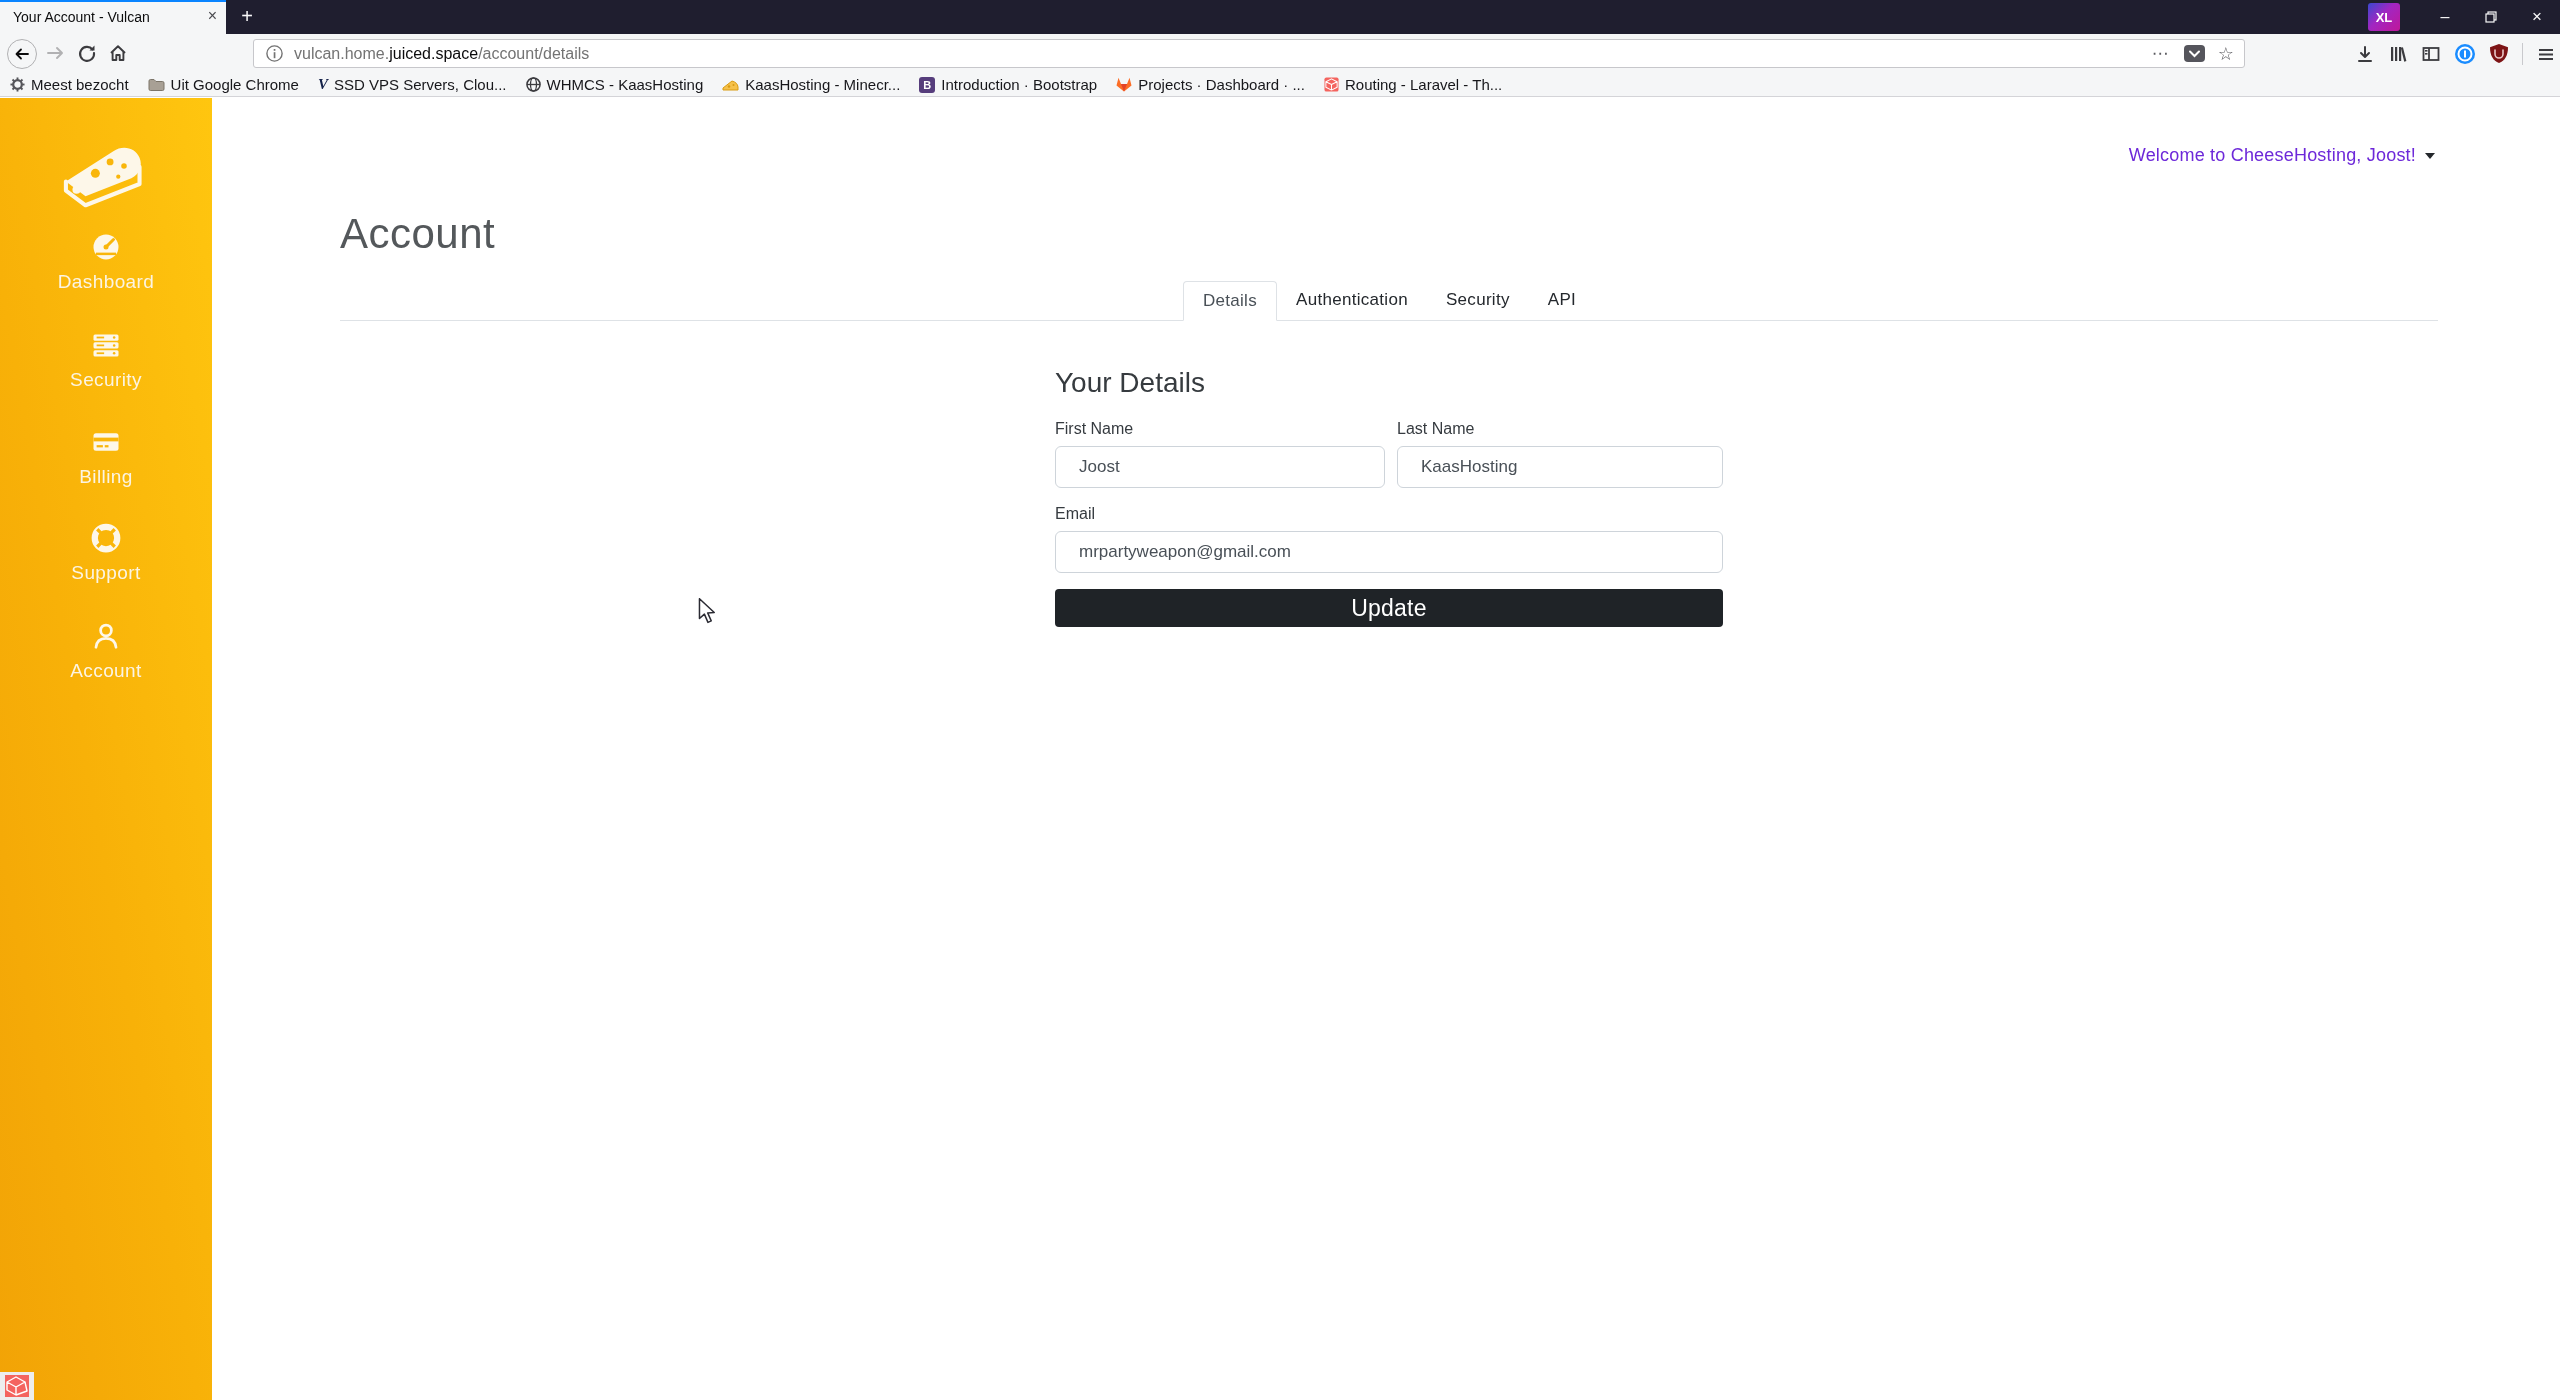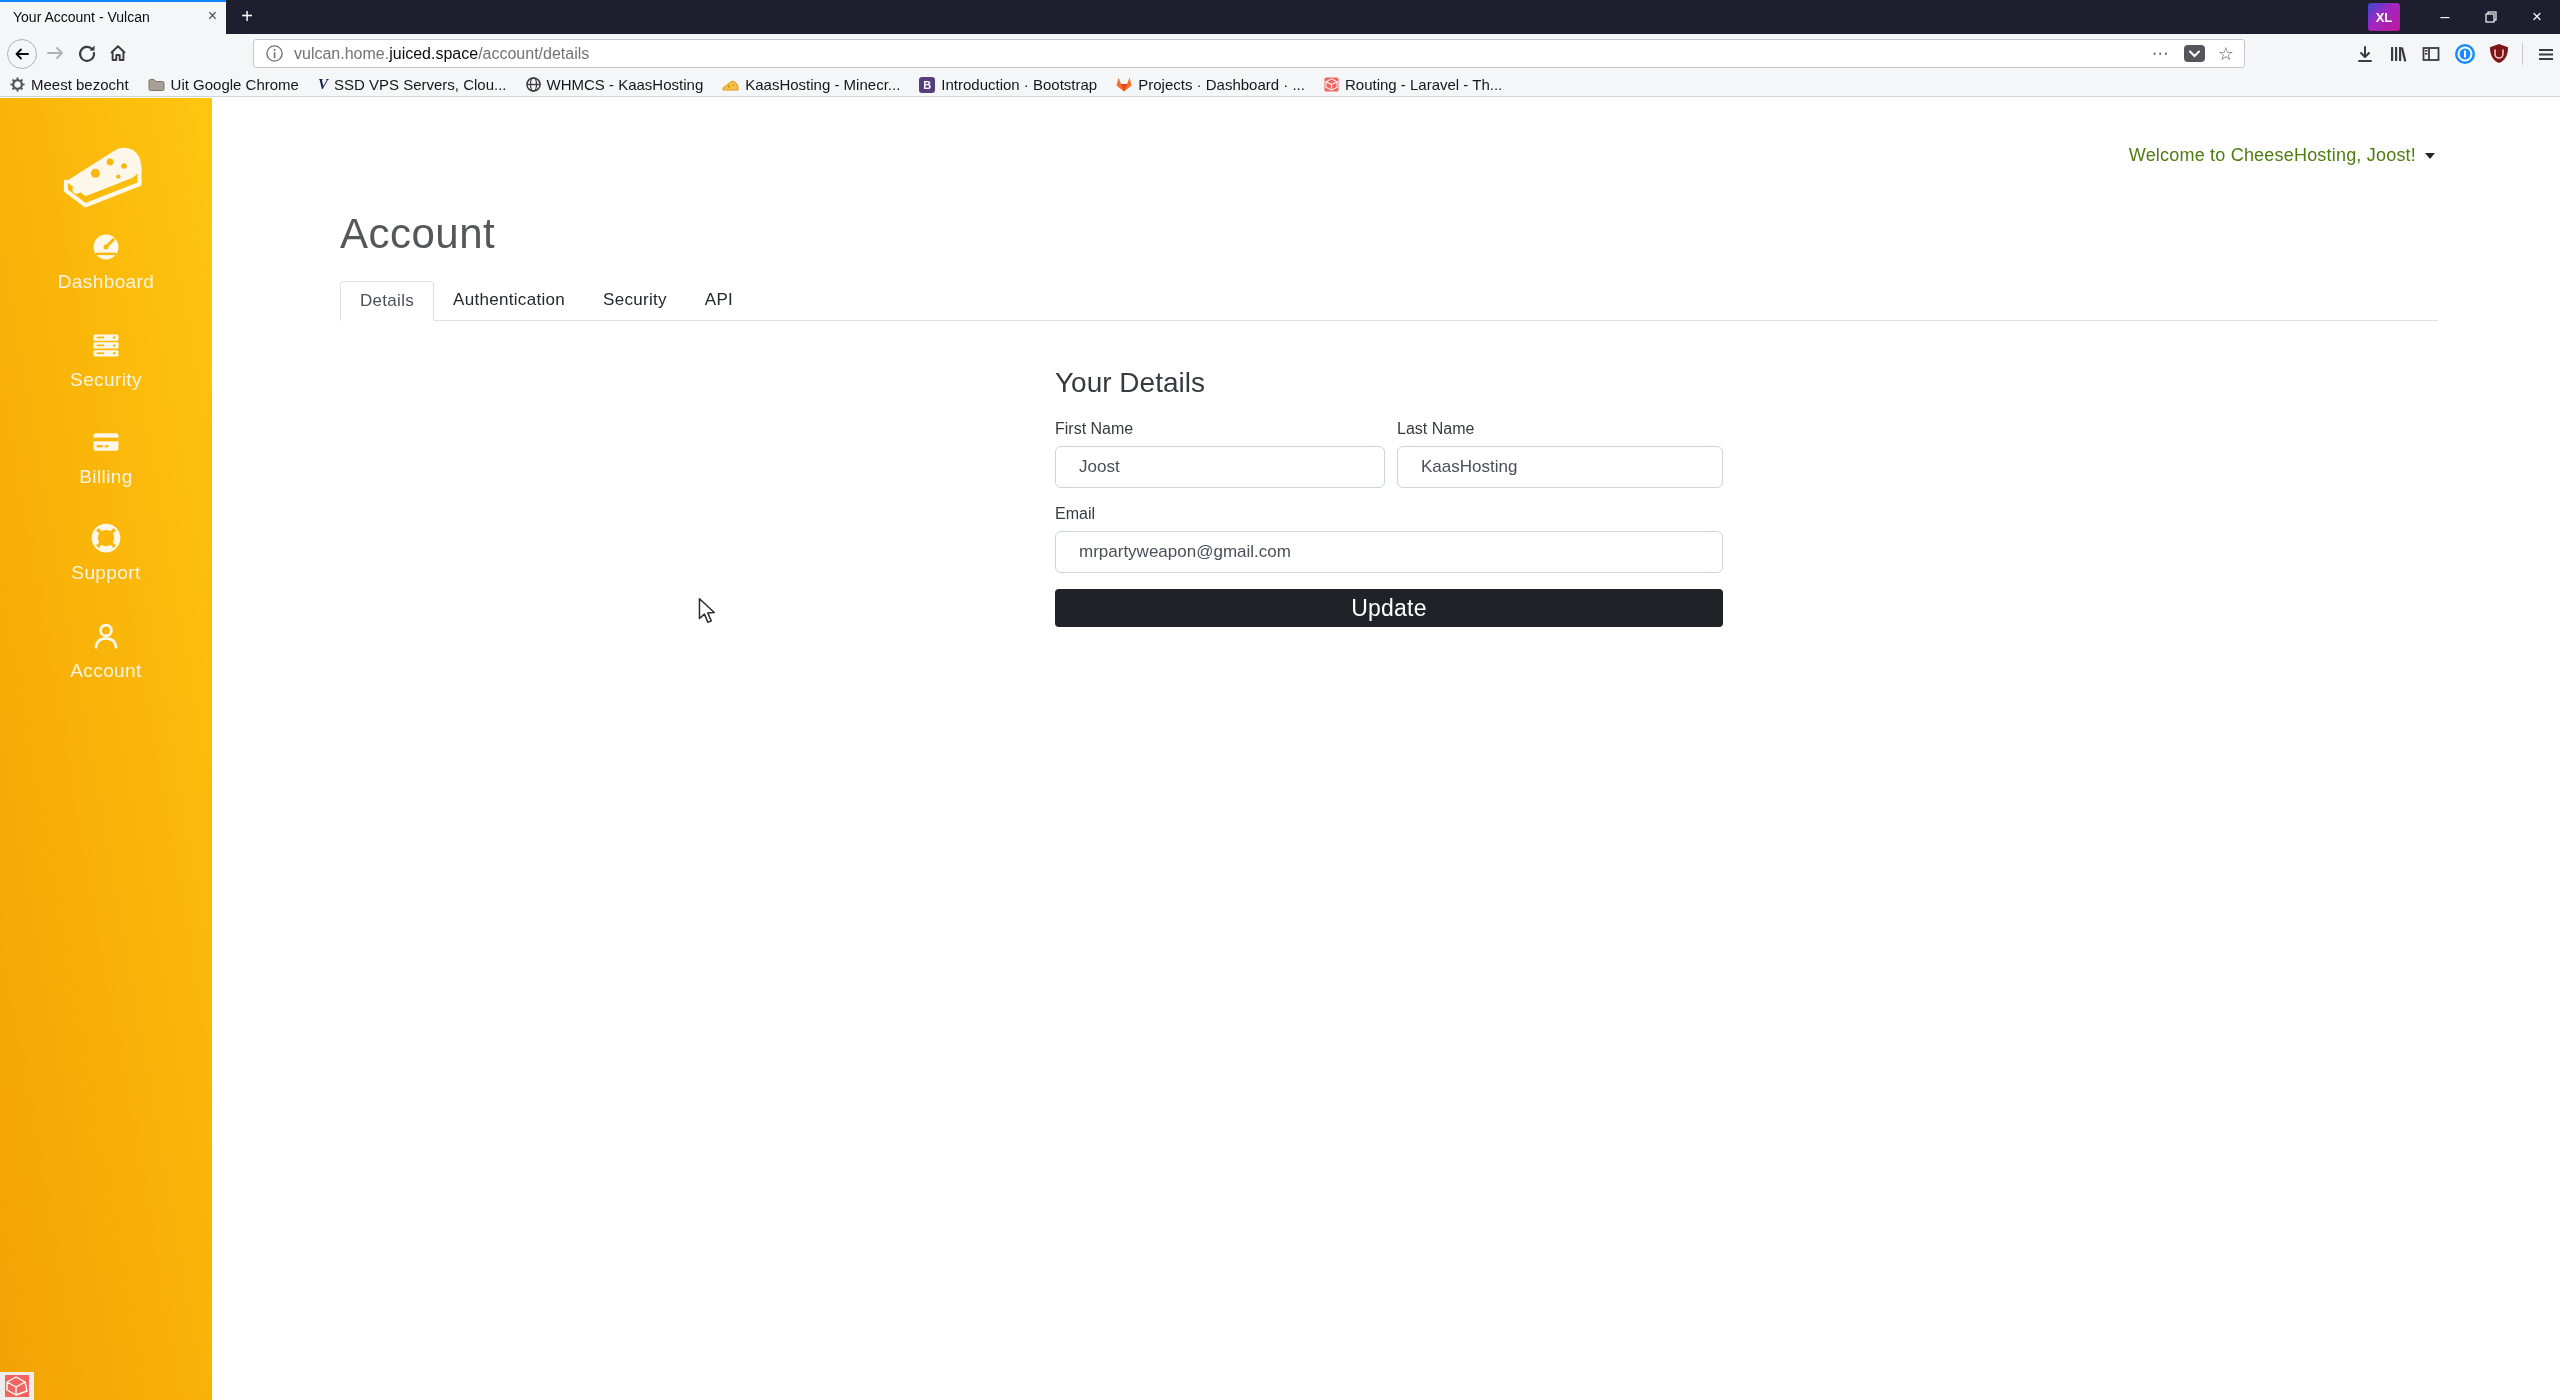--- a/index.html
+++ b/index.html
@@ -59,27 +59,27 @@
     background:linear-gradient(80deg,#f2a306 0%,#f8b108 45%,#ffc60f 100%);}
   .logo{position:absolute;left:61px;top:42px;}
   .nav-item{position:absolute;left:0;width:212px;display:flex;flex-direction:column;
     align-items:center;gap:9px;color:#fcf4e3;}
   .nav-label{font-size:19px;letter-spacing:0.4px;}
   .laravel-badge{position:absolute;left:0;bottom:0;width:34px;height:28px;background:#ededee;
     display:flex;align-items:center;justify-content:center;}
 
   .main{position:absolute;left:212px;top:0;width:2348px;height:1302px;background:#fff;}
   .welcome{position:absolute;top:47px;right:125px;display:flex;align-items:center;gap:9px;
-    font-size:18px;color:#4d7c0f;letter-spacing:0.2px;}
+    font-size:18px;color:#6d28d9;letter-spacing:0.2px;}
   .caret{width:0;height:0;border-left:5px solid transparent;border-right:5px solid transparent;
     border-top:6px solid #24282c;}
 
   .content{position:absolute;left:128px;top:0;width:2098px;}
   .page-title{margin:112px 0 0 0;font-size:42px;font-weight:500;color:#54585b;letter-spacing:0.5px;}
-  .tabs{display:flex;border-bottom:1px solid #dee2e6;margin-top:23px;}
+  .tabs{display:flex;border-bottom:1px solid #dee2e6;margin-top:23px;justify-content:center;}
   .tab-item{padding:9px 19px;font-size:17px;color:#24282d;letter-spacing:0.3px;}
   .tab-item.active{background:#fff;border:1px solid #dee2e6;border-bottom:1px solid #fff;
     border-radius:4px 4px 0 0;margin-bottom:-1px;color:#495057;}
 
   .form-wrap{width:668px;margin:46px auto 0 auto;}
   .form-heading{margin:0 0 21px 0;font-size:28px;font-weight:500;color:#363b3f;}
   .frow{display:flex;gap:12px;margin-bottom:17px;}
   .fcol1{width:330px;}
   .fcol2{width:326px;}
   .flabel{display:block;font-size:16px;color:#363b40;margin-bottom:8px;}

